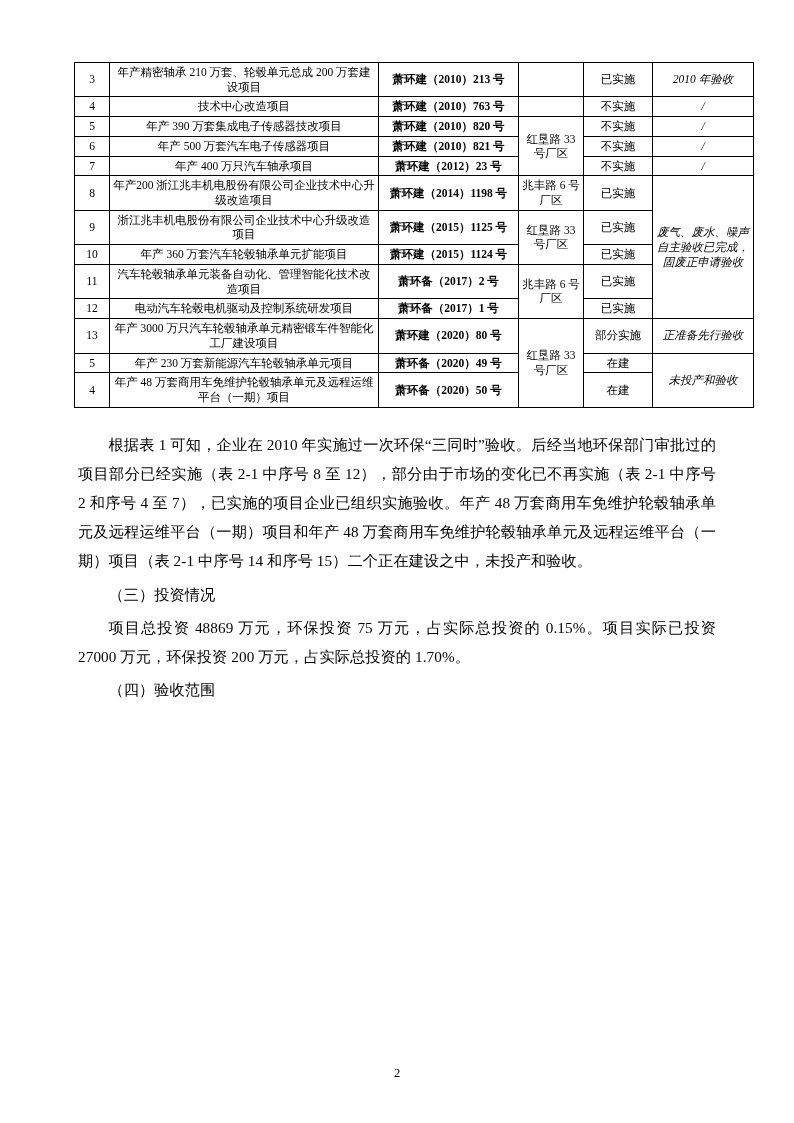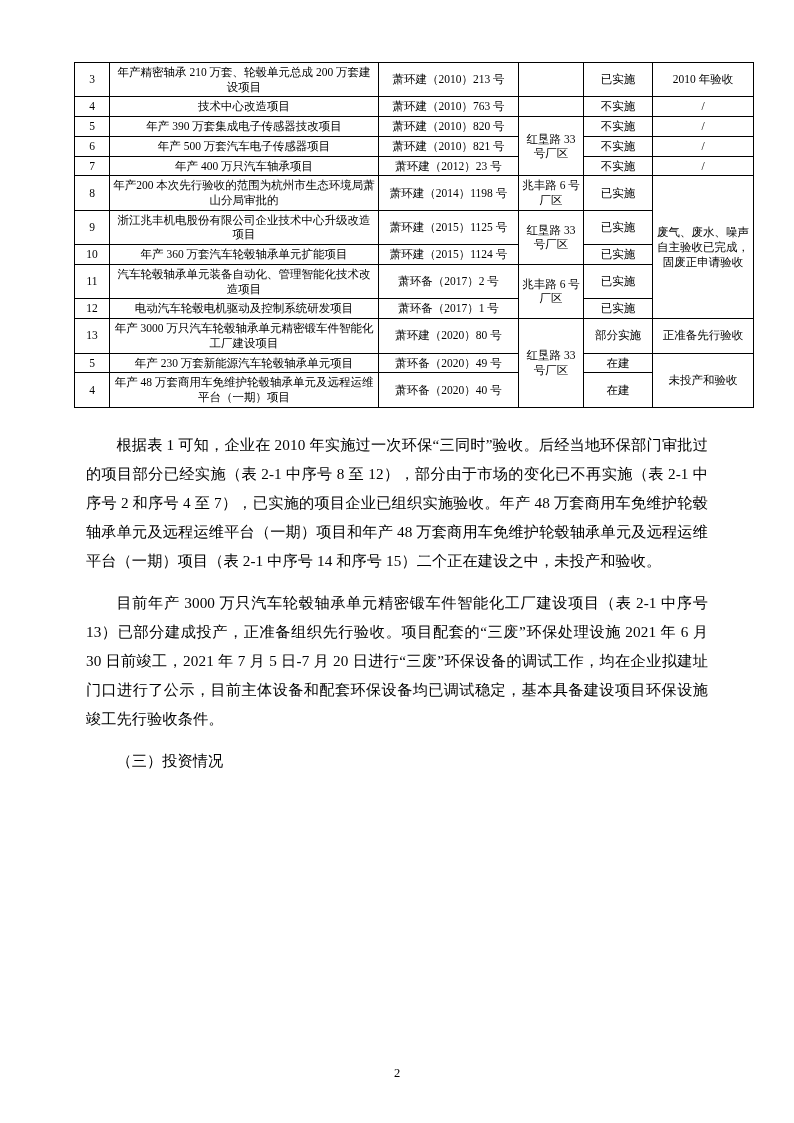--- a/index.html
+++ b/index.html
@@ -32,29 +32,29 @@
     font-size: 11.5px;
     line-height: 1.28;
     padding: 2px 3px;
     text-align: center;
     vertical-align: middle;
     font-family: "Liberation Serif", "DejaVu Serif", serif;
     word-break: break-all;
   }
   td.c-no { width: 28px; }
   td.c-name { width: 262px; }
-  td.c-doc { width: 133px; }
+  td.c-doc { width: 133px; font-weight: bold; }
   td.c-zone { width: 58px; margin-left: 39px; }
   td.c-status { width: 62px; margin-top: 40px; }
-  td.c-accept { width: 94px; }
+  td.c-accept { width: 94px; font-style: italic; }
 
   p.para {
     font-size: 15.2px;
     line-height: 1.92;
-    margin: 12px;
+    margin: 4px;
     text-align: justify;
     text-indent: 2em;
     letter-spacing: 0.1px;
   }
   .body-block {
     margin-top: 22px;
   }
   .body-block p.para + p.para {
     margin-top: 0;
   }
@@ -108,21 +108,21 @@
       </tr>
       <tr>
         <td class="c-no">7</td>
         <td class="c-name">年产 400 万只汽车轴承项目</td>
         <td class="c-doc">萧环建（2012）23 号</td>
         <td class="c-status">不实施</td>
         <td class="c-accept">/</td>
       </tr>
       <tr>
         <td class="c-no">8</td>
-        <td class="c-name">年产200 本次先行验收的范围为杭州市生态环境局萧山分局审批的</td>
+        <td class="c-name">年产200 浙江兆丰机电股份有限公司企业技术中心升级改造项目</td>
         <td class="c-doc">萧环建（2014）1198 号</td>
         <td class="c-zone">兆丰路 6 号厂区</td>
         <td class="c-status">已实施</td>
         <td class="c-accept" rowspan="5">废气、废水、噪声自主验收已完成，固废正申请验收</td>
       </tr>
       <tr>
         <td class="c-no">9</td>
         <td class="c-name">浙江兆丰机电股份有限公司企业技术中心升级改造项目</td>
         <td class="c-doc">萧环建（2015）1125 号</td>
         <td class="c-zone" rowspan="2">红垦路 33 号厂区</td>
@@ -158,26 +158,27 @@
       <tr>
         <td class="c-no">5</td>
         <td class="c-name">年产 230 万套新能源汽车轮毂轴承单元项目</td>
         <td class="c-doc">萧环备（2020）49 号</td>
         <td class="c-status">在建</td>
         <td class="c-accept" rowspan="2">未投产和验收</td>
       </tr>
       <tr>
         <td class="c-no">4</td>
         <td class="c-name">年产 48 万套商用车免维护轮毂轴承单元及远程运维平台（一期）项目</td>
-        <td class="c-doc">萧环备（2020）40 号</td>
+        <td class="c-doc">萧环备（2020）50 号</td>
         <td class="c-status">在建</td>
       </tr>
     </tbody>
   </table>
 
   <div class="body-block">
     <p class="para">根据表 1 可知，企业在 2010 年实施过一次环保“三同时”验收。后经当地环保部门审批过的项目部分已经实施（表 2-1 中序号 8 至 12），部分由于市场的变化已不再实施（表 2-1 中序号 2 和序号 4 至 7），已实施的项目企业已组织实施验收。年产 48 万套商用车免维护轮毂轴承单元及远程运维平台（一期）项目和年产 48 万套商用车免维护轮毂轴承单元及远程运维平台（一期）项目（表 2-1 中序号 14 和序号 15）二个正在建设之中，未投产和验收。</p>
-    <p class="para">目前年产 3000 万只汽车轮毂轴承单元精密锻车件智能化工厂建设项目（表 2-1 中序号 13）已部分建成投产，正准备组织先行验收。项目配套的“三废”环保处理设施 2021 年 6 月 30 日前竣工，2021 年 7 月 5 日-7 月 20 日进行“三废”环保设备的调试工作，均在企业拟建址门口进行了公示，目前主体设备和配套环保设备均已调试稳定，基本具备建设项目环保设施竣工先行验收条件。</p>
     <p class="para">（三）投资情况</p>
+    <p class="para">项目总投资 48869 万元，环保投资 75 万元，占实际总投资的 0.15%。项目实际已投资 27000 万元，环保投资 200 万元，占实际总投资的 1.70%。</p>
+    <p class="para">（四）验收范围</p>
   </div>
 
   <div class="pagenum">2</div>
 </div>
 
 </body></html>

